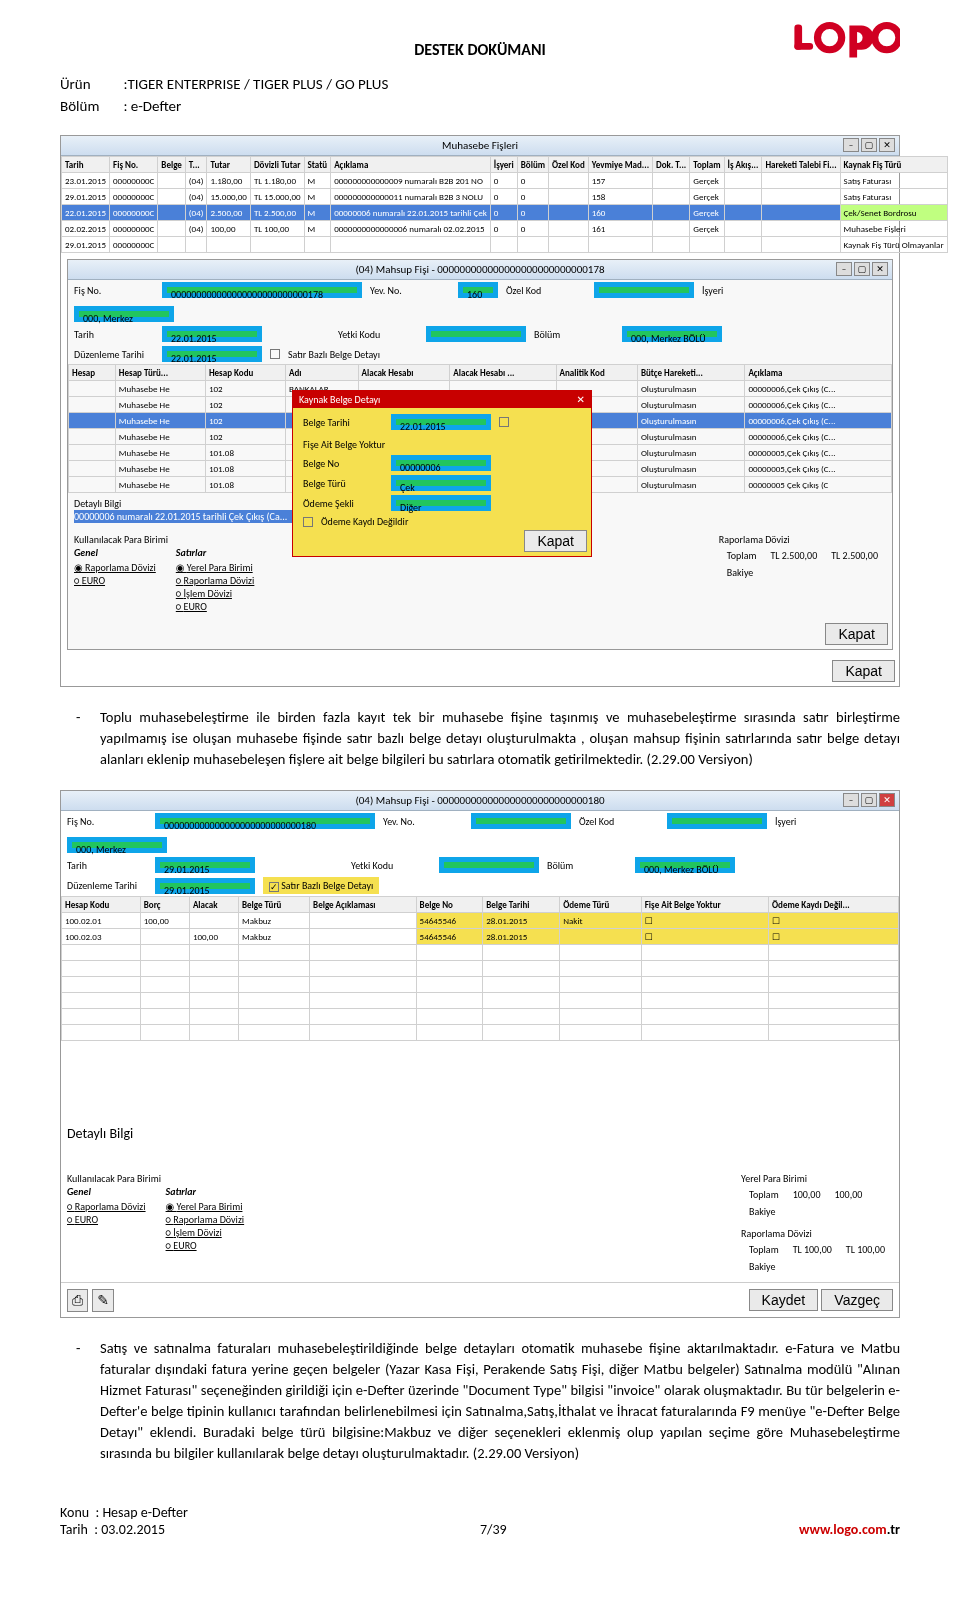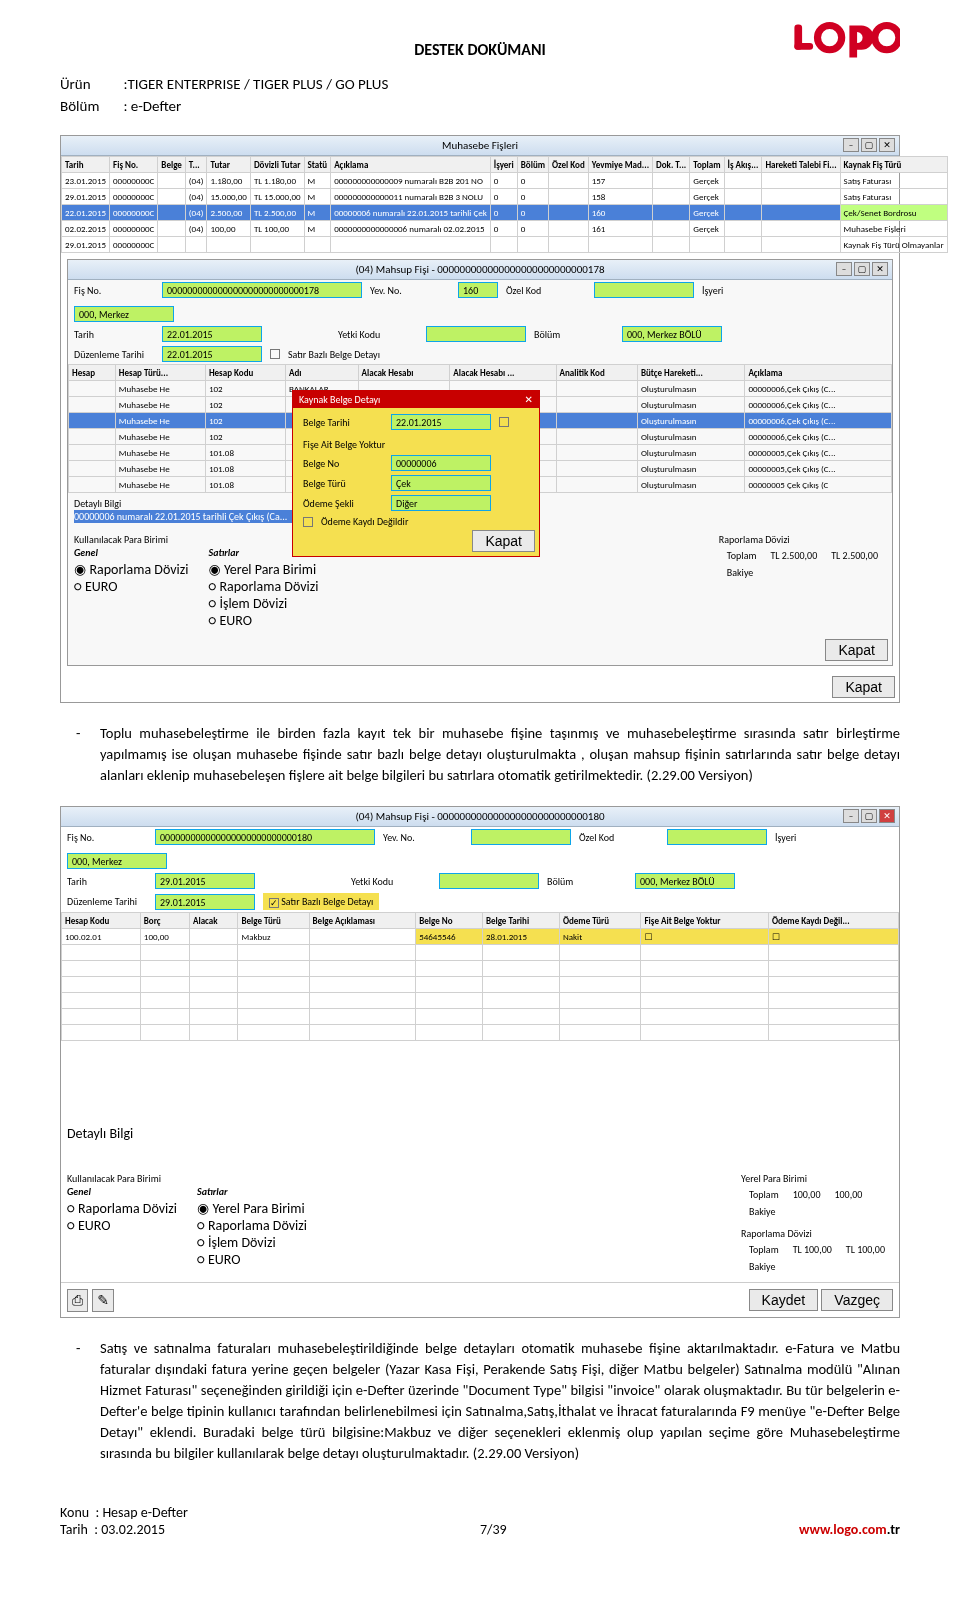--- a/index.html
+++ b/index.html
@@ -14,28 +14,28 @@
   .win-ctrl span { width: 16px; height: 14px; background: #ddd; border: 1px solid #888; font-size: 9px; text-align: center; line-height: 12px; }
   .tbl { width: 100%; border-collapse: collapse; font-size: 9px; }
   .tbl th,.tbl td { border: 1px solid #d0d0d0; padding: 2px 3px; text-align: left; white-space: nowrap; overflow: hidden; }
   .tbl th { background: #f0f0f0; font-weight: bold; }
   .hl-green { background: #c0ff80; }
   .hl-blue { background: #4a80d8; color: #fff; }
   .hl-yellow { background: #f5e050; }
   .subwin { margin: 6px; border: 1px solid #999; background: #f8f8f8; font-size: 10px; }
   .form-row { display: flex; gap: 8px; padding: 2px 6px; font-size: 10px; align-items: center; flex-wrap: wrap; }
   .form-row label { min-width: 80px; }
-  .form-row .inp { border: 1px solid #0ea5e9; background: #bef264; padding: 1px 4px; min-width: 100px; display: inline-block; height: 16px; }
+  .form-row .inp { border: 5px solid #0ea5e9; background: #22c55e; padding: 1px 4px; min-width: 100px; display: inline-block; height: 16px; }
   .yellow-panel { background: #f5e050; border: 1px solid #c80000; margin: 4px; padding: 4px; font-size: 10px; }
   .yellow-panel .red-hdr { background: #c80000; color: #fff; padding: 2px 6px; margin: -4px -4px 4px -4px; display: flex; justify-content: space-between; }
   .btn { border: 1px solid #888; background: #eaeaea; padding: 2px 12px; font-size: 14px; }
   .bottom-panel { display: flex; justify-content: space-between; padding: 6px; font-size: 10px; gap: 20px; }
   .group { border: none; }
   .group .ghdr { font-weight: bold; font-size: 10px; margin-bottom: 2px; font-style: italic; }
-  .opt { display: block; font-size: 14px; }
+  .opt { display: block; font-size: 10px; text-decoration: underline; }
   .rtot table td { padding: 1px 6px; font-size: 10px; }
   .body-text { margin: 20px 0; font-size: 14.5px; line-height: 1.45; text-align: justify; }
   .body-text li { margin-left: 40px; list-style: none; position: relative; }
   .body-text li::before { content: "-"; position: absolute; left: -24px; }
   .footer { display: flex; justify-content: space-between; align-items: flex-end; margin-top: 40px; font-size: 14px; }
   .pgno { text-align: center; flex: 1; }
   .url { color: #c00; font-weight: bold; }
   .url .tr { color: #000; }
   .cb { display:inline-block; width:10px; height:10px; border:1px solid #777; vertical-align:middle; }
   .cb.chk::after { content:"✓"; font-size:9px; position:relative; top:-3px; }
@@ -319,21 +319,21 @@
               <td>101.08</td>
               <td></td>
               <td></td>
               <td></td>
               <td></td>
               <td>Oluşturulmasın</td>
               <td>00000005 Çek Çıkış (C</td>
             </tr>
           </tbody>
       </table>
-      <div class="yellow-panel" style="position:absolute; left:220px; top:22px; width:248px;">
+      <div class="yellow-panel" style="position:absolute; left:220px; top:22px; width:300px;">
         <div class="red-hdr">
             <span>Kaynak Belge Detayı</span>
             <span>✕</span>
           </div>
         <div class="form-row">
             <label>Belge Tarihi</label>
             <span class="inp">22.01.2015</span> 
             <span class="cb"></span> 
             <span>Fişe Ait Belge Yoktur</span>
           </div>
@@ -456,20 +456,32 @@
     <tbody id="s2b">
         <tr>
           <td>100.02.01</td>
           <td>100,00</td>
           <td></td>
           <td>Makbuz</td>
           <td></td>
           <td class="hl-yellow">54645546</td>
           <td class="hl-yellow">28.01.2015</td>
           <td class="hl-yellow">Nakit</td>
+          <td class="hl-yellow">☐</td>
+          <td class="hl-yellow">☐</td>
+        </tr>
+        <tr>
+          <td>100.02.03</td>
+          <td></td>
+          <td>100,00</td>
+          <td>Makbuz</td>
+          <td></td>
+          <td class="hl-yellow">54645546</td>
+          <td class="hl-yellow">28.01.2015</td>
+          <td class="hl-yellow"></td>
           <td class="hl-yellow">☐</td>
           <td class="hl-yellow">☐</td>
         </tr>
         <tr>
           <td>&nbsp;</td>
           <td>&nbsp;</td>
           <td>&nbsp;</td>
           <td>&nbsp;</td>
           <td>&nbsp;</td>
           <td>&nbsp;</td>

